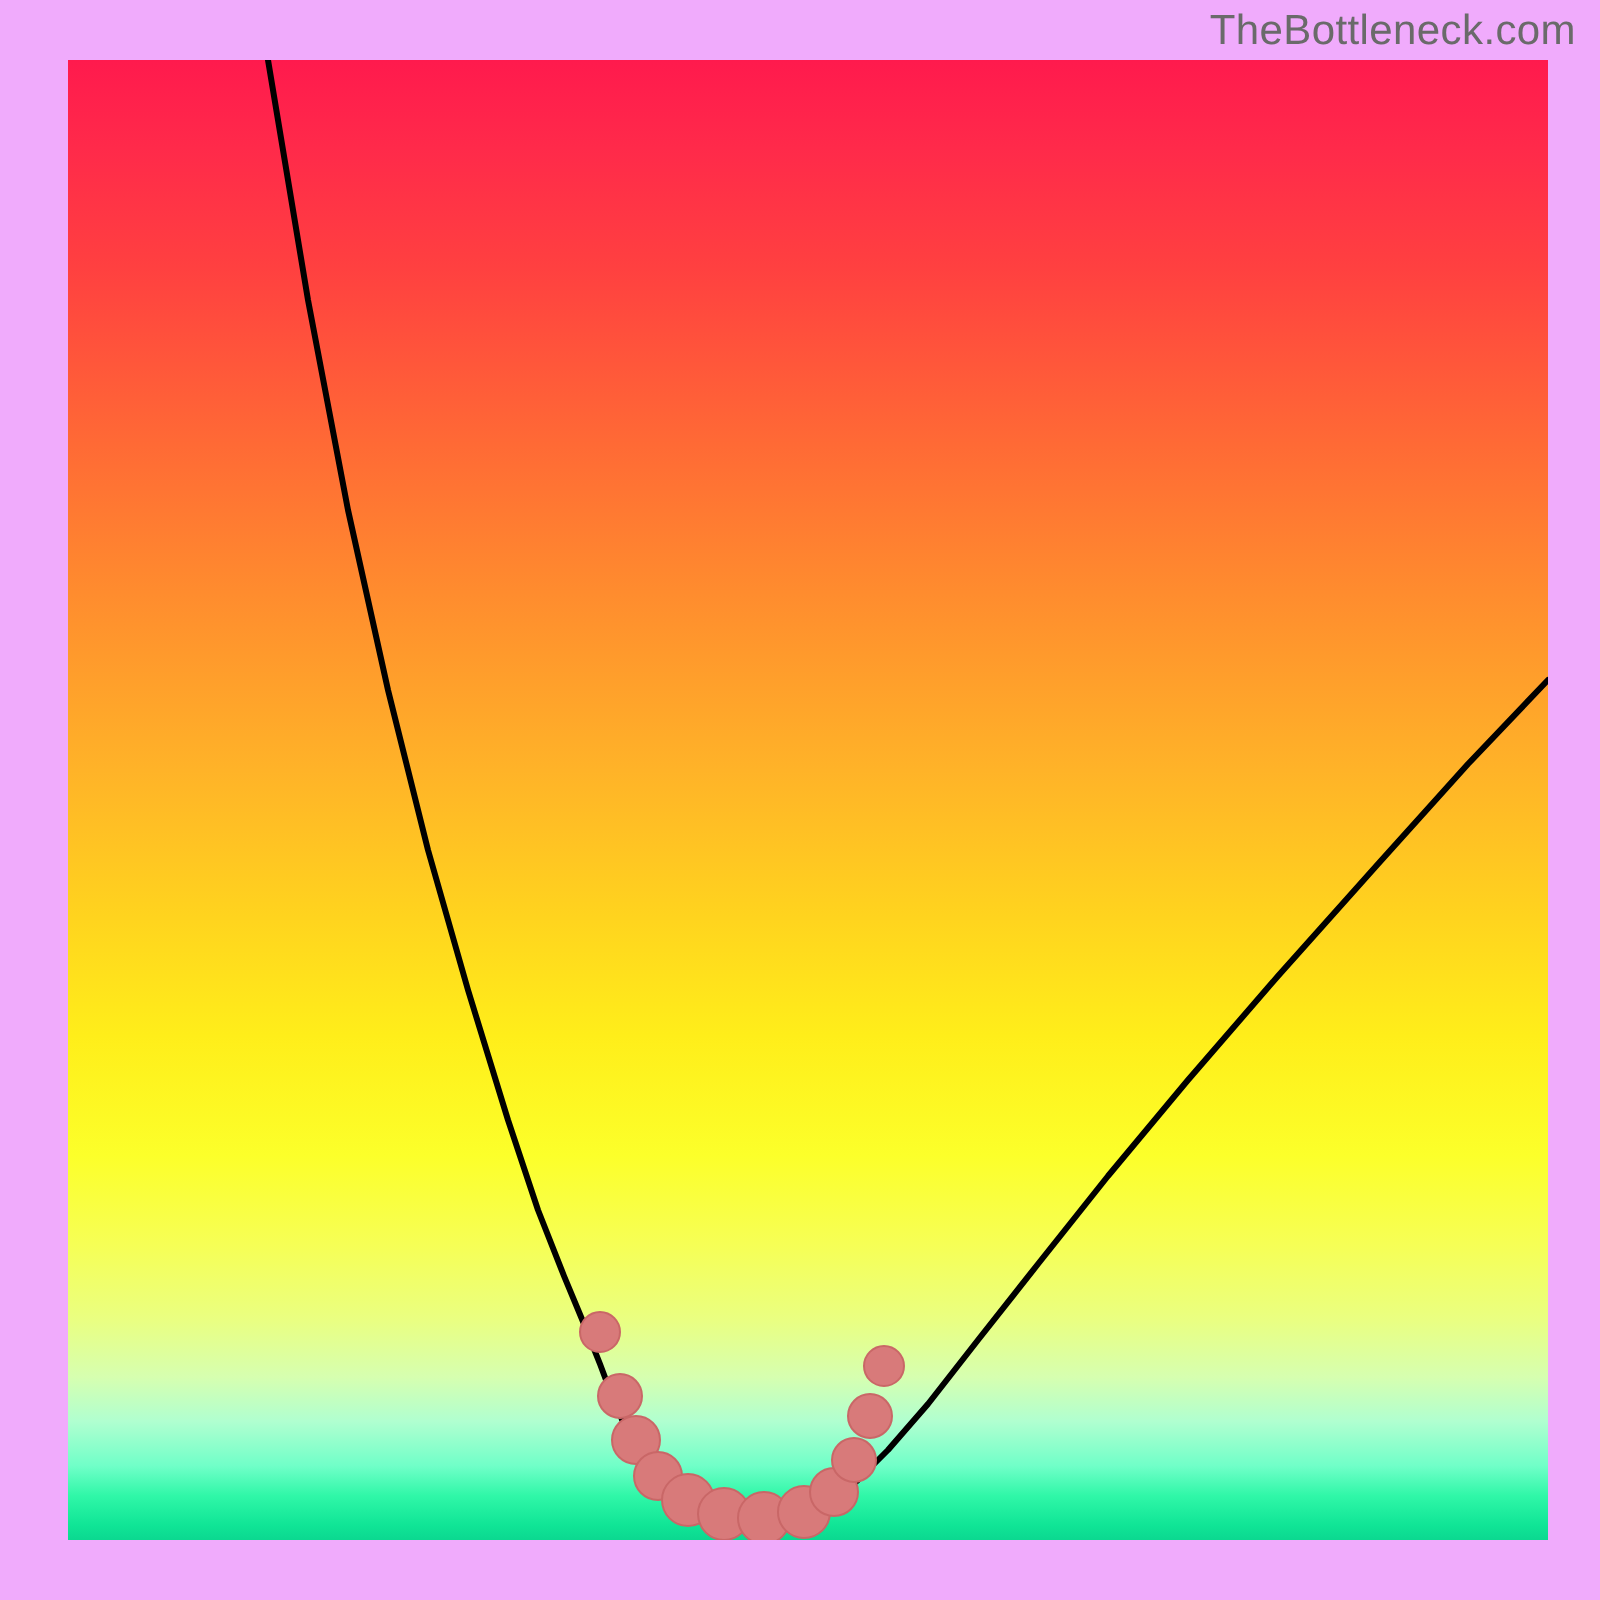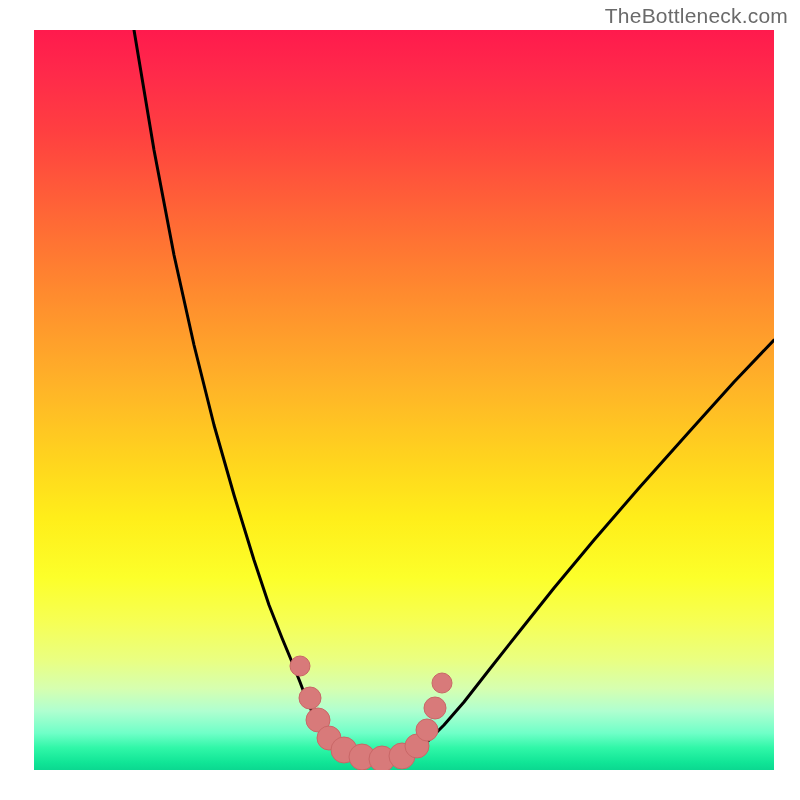--- a/index.html
+++ b/index.html
@@ -10,21 +10,21 @@
     background: #000;
     overflow: hidden;
     font-family: Arial, Helvetica, sans-serif;
   }
   .frame {
     position: absolute;
     left: 0;
     top: 0;
     width: 800px;
     height: 800px;
-    background: #ffffff;
+    background: #f0abfc;
   }
   .plot {
     position: absolute;
     left: 34px;
     top: 30px;
     width: 740px;
     height: 740px;
     
     background: linear-gradient(to bottom,
       #ff1a4d 0%,

